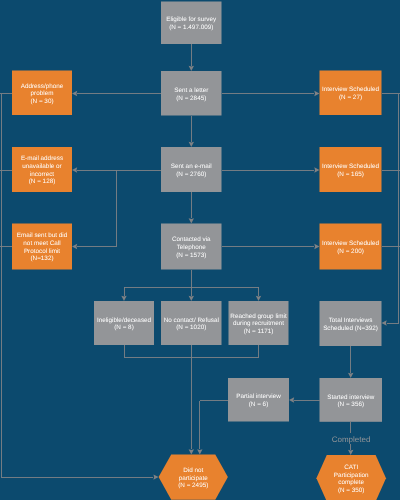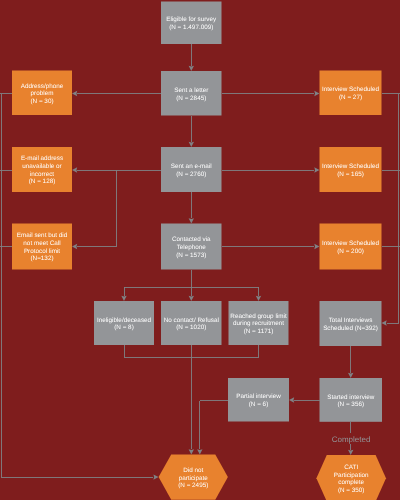--- a/index.html
+++ b/index.html
@@ -1,20 +1,20 @@
 <!DOCTYPE html>
 <html><head>
 <meta charset="utf-8">
 <style>
   html,body{margin:0;padding:0;background:#ffffff;
             -webkit-font-smoothing:antialiased;
             text-rendering:geometricPrecision;}
   body{width:400px;height:500px;overflow:hidden;
        font-family:"Liberation Sans",sans-serif;}
-  #stage{position:relative;width:400px;height:500px;background:#7f1d1d;}
+  #stage{position:relative;width:400px;height:500px;background:#0c4a6e;}
   svg#flow{position:absolute;left:0;top:0;width:400px;height:500px;}
   .nodetext{position:absolute;display:flex;flex-direction:column;
             align-items:center;justify-content:center;
             color:#fff;font-size:6.33px;line-height:7.65px;
             text-align:center;white-space:nowrap;pointer-events:none;}
   .edgelabel{position:absolute;left:251px;top:434.5px;width:200px;
              text-align:center;color:#939598;font-size:8px;
              line-height:10px;white-space:nowrap;pointer-events:none;}
 </style>
 </head>

